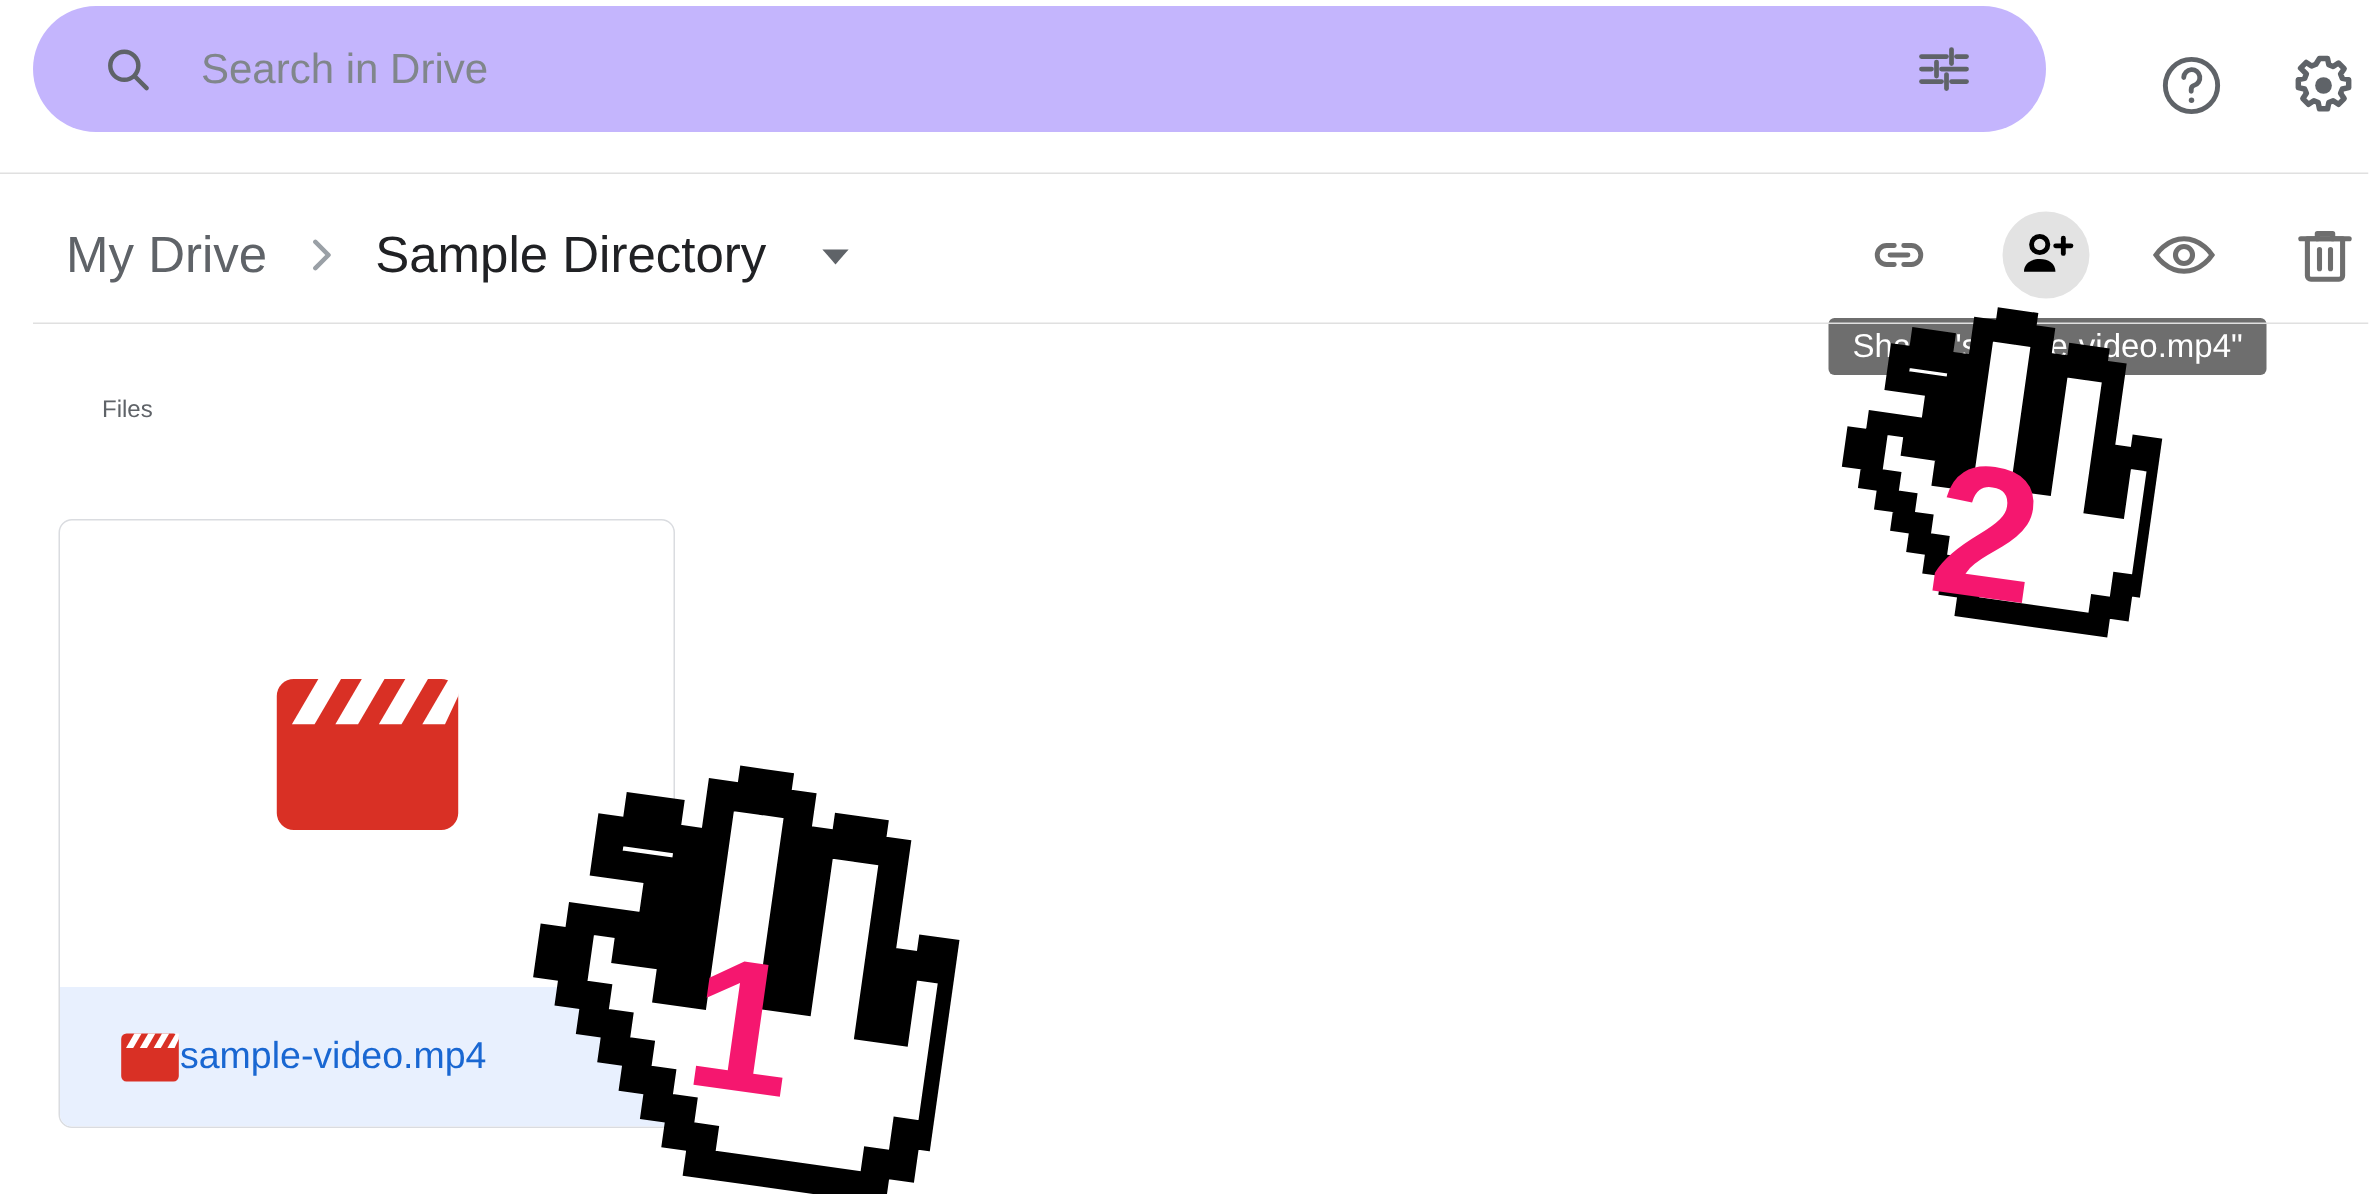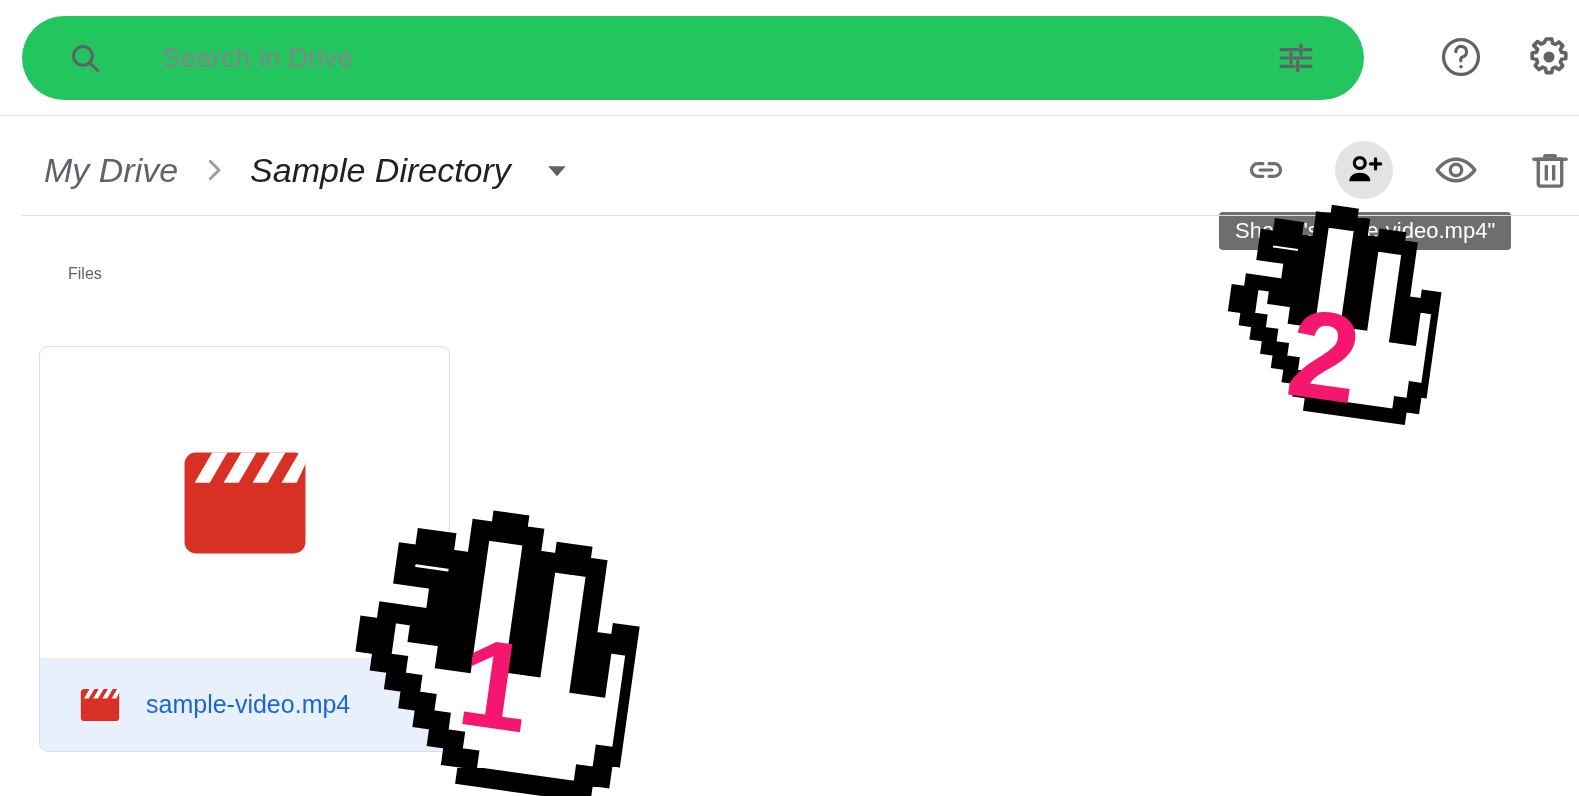--- a/index.html
+++ b/index.html
@@ -6,22 +6,22 @@
   html, body {
     width:1579px; height:796px;
     background:#ffffff;
     font-family:"Liberation Sans", sans-serif;
     overflow:hidden;
   }
   #root { position:relative; width:1579px; height:796px; }
 
   
   .searchbar{
-    position:absolute; left:22px; top:16px; width:1342px; height:84px;
-    background:#22c55e; border-radius:42px; display:flex; align-items:center;gap:28px;
+    position:absolute; left:22px; top:4px; width:1342px; height:84px;
+    background:#c4b5fd; border-radius:42px; display:flex; align-items:center;
   }
   .search-icon{ margin-left:46px; width:34px; height:34px; flex:none; }
   .search-input{
     flex:1; border:none; outline:none; background:transparent;
     margin-left:32px; font-family:"Liberation Sans", sans-serif;
     font-size:28px; color:#3c4043;
   }
   .search-input::placeholder{ color:#80868b; opacity:1; }
   .tune-btn{
     width:44px; height:44px; margin-right:46px; flex:none;
@@ -36,21 +36,21 @@
   .divider-top{
     position:absolute; left:0; top:115px; width:1579px; height:1px; background:#e0e0e0;
   }
   .divider-bottom{
     position:absolute; left:22px; top:215px; width:1557px; height:1px; background:#e0e0e0;
   }
 
   
   .breadcrumb{
     position:absolute; left:40px; top:140px; height:60px;
-    display:flex; align-items:center; gap:10px;font-style:italic;
+    display:flex; align-items:center; gap:10px;
   }
   .crumb{
     font-size:34px; color:#5f6368; cursor:pointer; white-space:nowrap;
     padding:0 4px;
   }
   .crumb.current{ color:#202124; }
   .crumb-sep{ width:44px; height:34px; display:flex; align-items:center; justify-content:center; }
   .crumb-caret{ width:36px; height:36px; margin-left:14px; display:flex; align-items:center; justify-content:center; cursor:pointer; }
 
   
@@ -81,21 +81,21 @@
   .file-card{
     position:absolute; left:39px; top:346px; width:411px; height:406px;
     border:1px solid #dadce0; border-radius:9px; background:#ffffff;
     overflow:hidden; cursor:pointer;
   }
   .card-thumb{
     height:311px; display:flex; align-items:center; justify-content:center;
   }
   .card-footer{
     height:93px; background:#e8f0fe;
-    display:flex; align-items:center; padding-left:40px; gap:26px;
+    display:flex; align-items:center; padding-left:40px; 
   }
   .card-filename{
     font-size:25px; color:#1967d2; white-space:nowrap;
   }
 
   
   .hand{ position:absolute; pointer-events:none; }
   #hand1{ left:355px; top:505px; width:280px; height:290px; transform:rotate(8deg); }
   #hand2{ left:1228px; top:155px; width:210px; height:310px; transform:rotate(8deg); }
   .hand-num{

